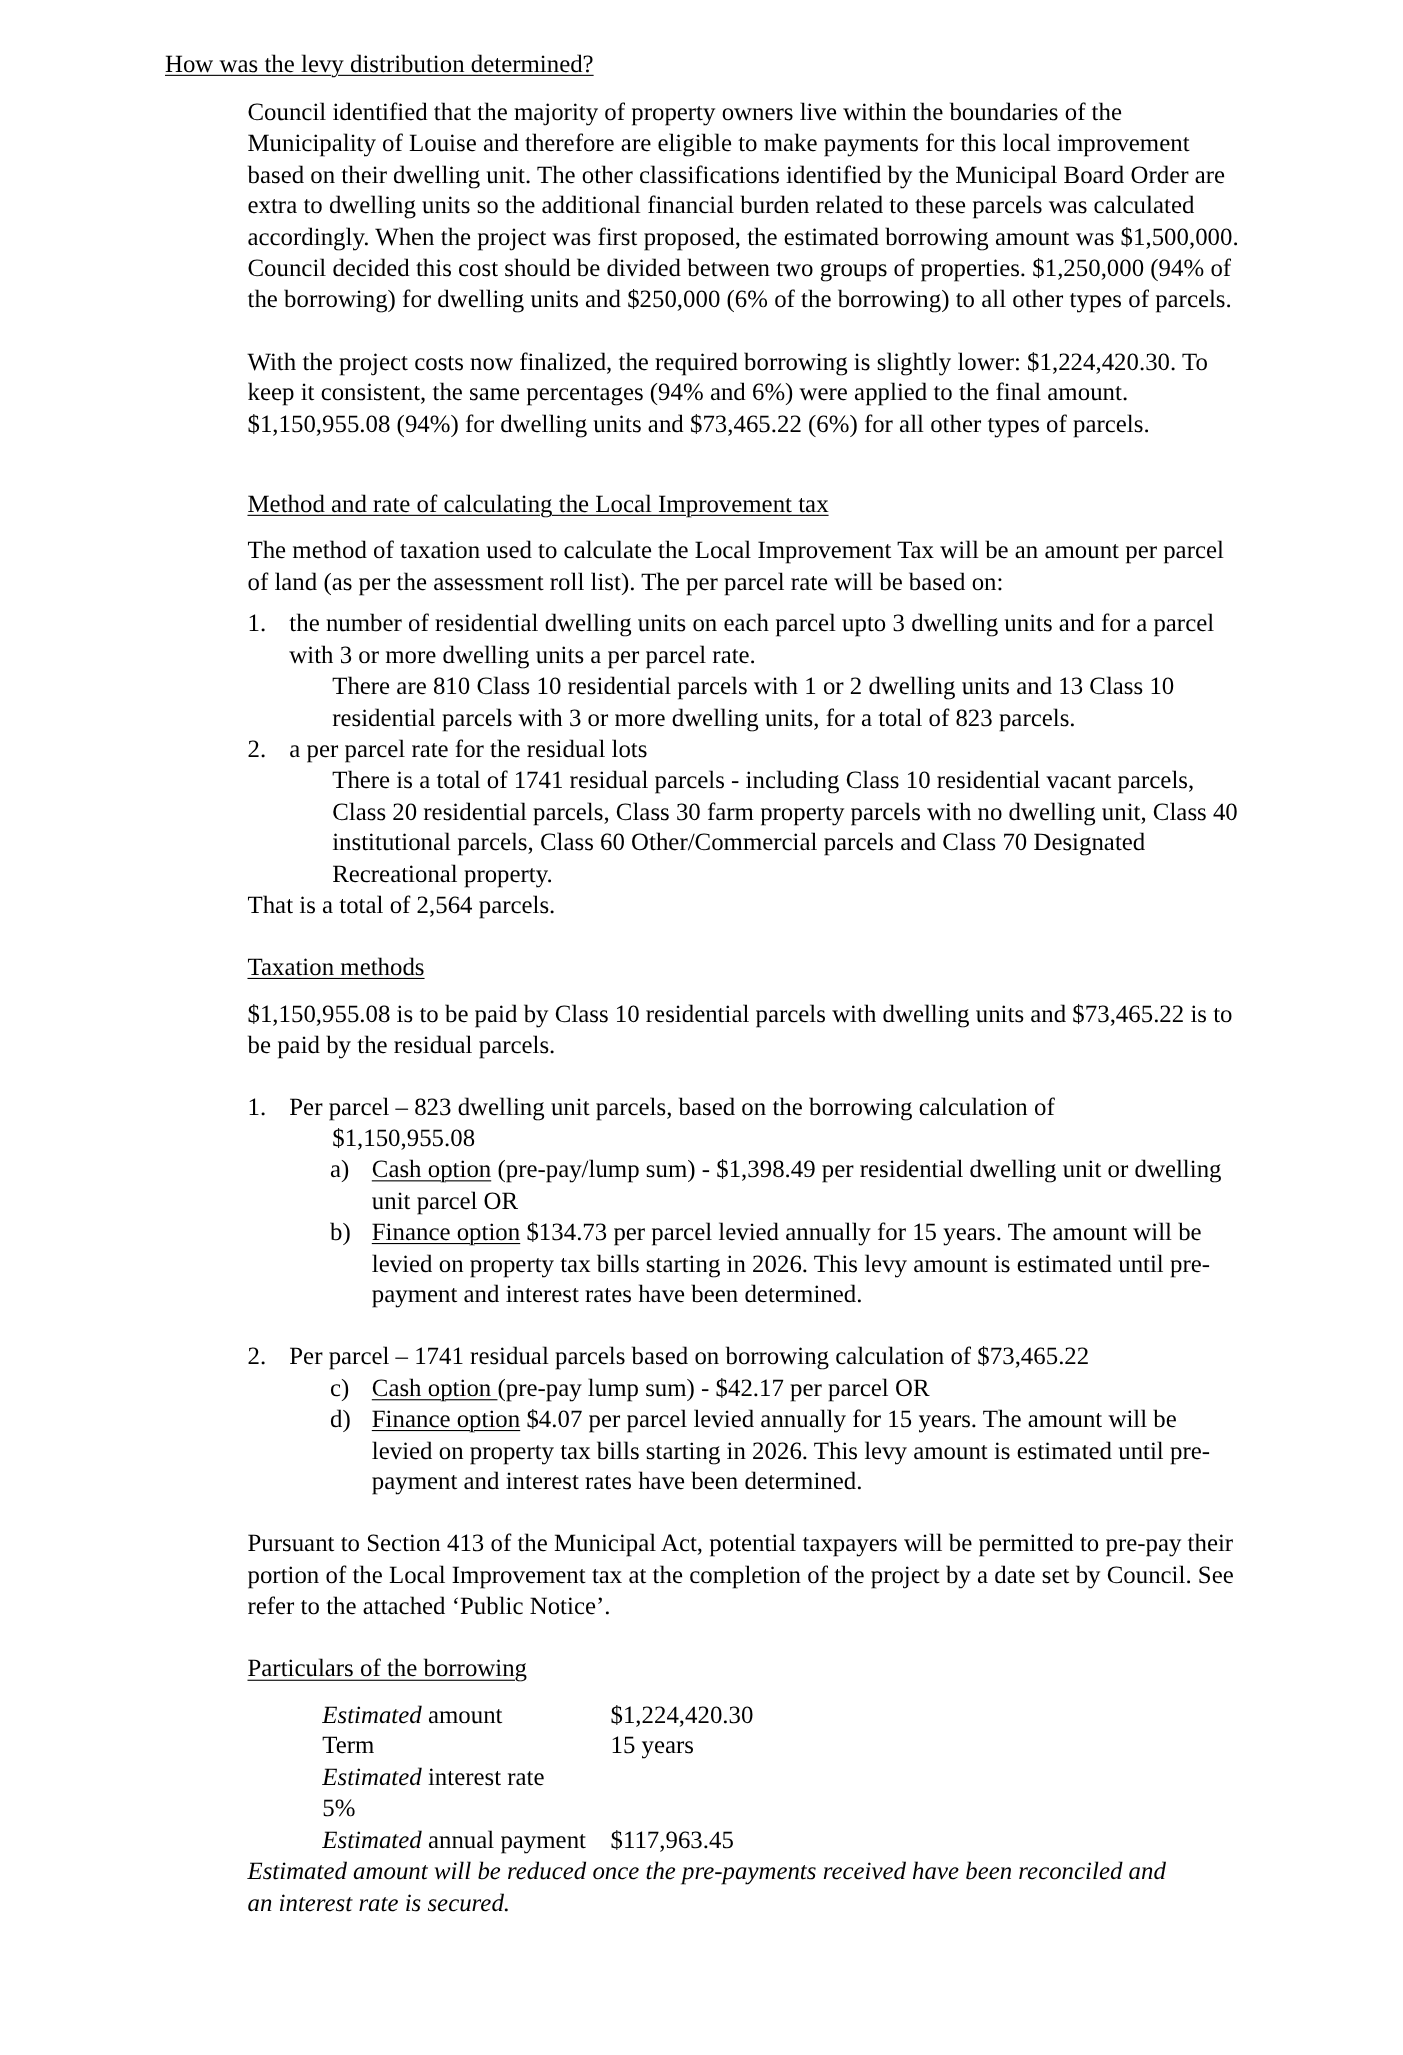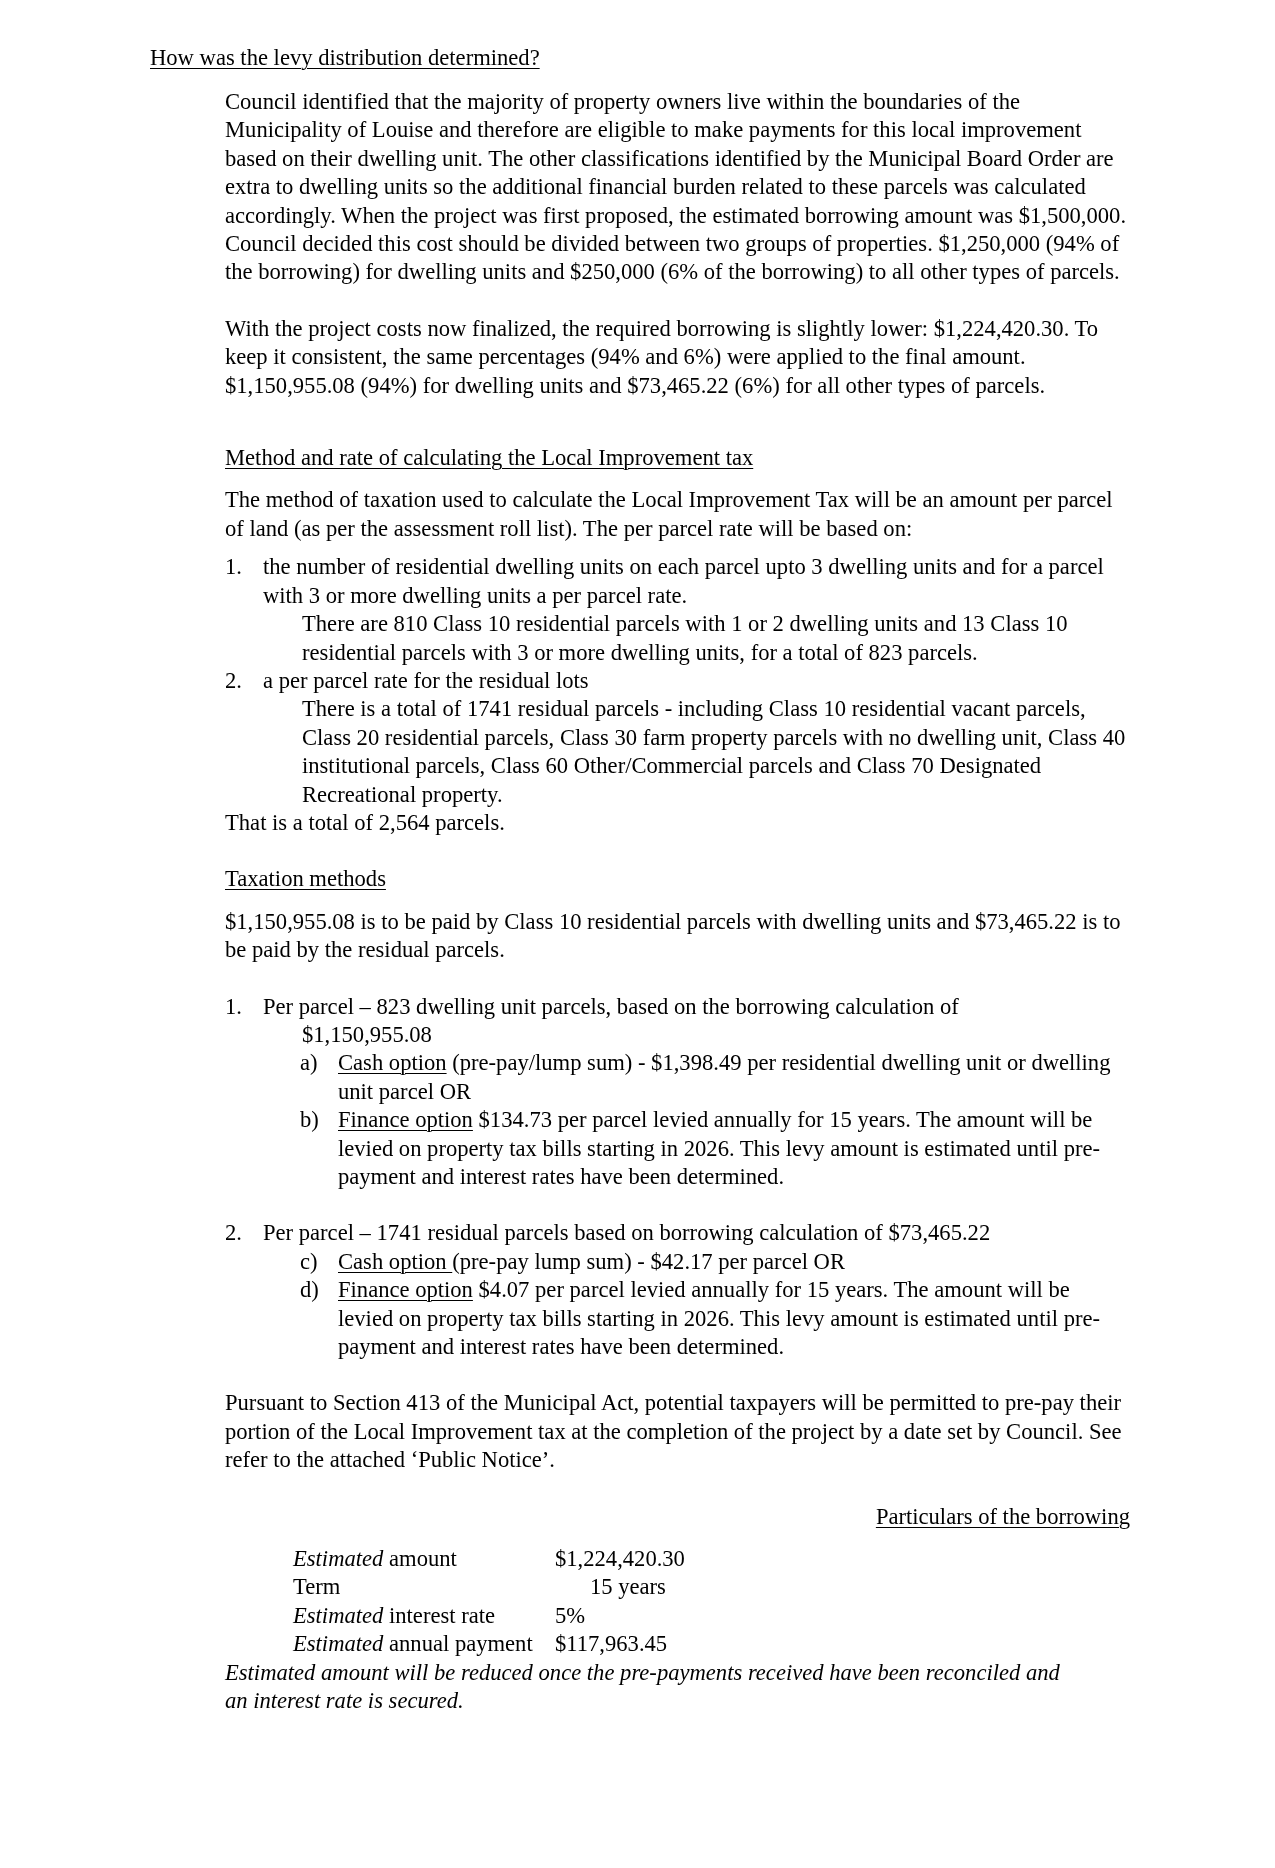--- a/index.html
+++ b/index.html
@@ -70,32 +70,32 @@
       <span class="u">Cash option </span><span>(pre-pay lump sum) - $42.17 per parcel OR</span>
     </div>
     <div class="sub2">
       <span class="num">d)</span>
       <span class="u">Finance option</span><span> $4.07 per parcel levied annually for 15 years.  The amount will be levied on property tax bills starting in 2026. This levy amount is estimated until pre-payment and interest rates have been determined.</span>
     </div>
   </div>
 
   <p class="p" style="margin-top:28px;">Pursuant to Section 413 of the Municipal Act, potential taxpayers will be permitted to pre-pay their portion of the Local Improvement tax at the completion of the project by a date set by Council. See refer to the attached ‘Public Notice’.</p>
 
-  <p class="p u" style="margin-top:28px;text-align:right;">Particulars of the borrowing</p>
+  <p class="p u" style="margin-top:28px;">Particulars of the borrowing</p>
 
   <div style="margin-top:14px; padding-left:68px;">
     <div style="display:flex;">
       <div style="width:262px;"><span class="i">Estimated</span><span> amount</span></div>
       <div>$1,224,420.30</div>
     </div>
-    <div style="display:flex;gap:35px;">
+    <div style="display:flex;">
       <div style="width:262px;"><span class="i"></span><span>Term</span></div>
       <div>15 years</div>
     </div>
-    <div style="display:flex;">
+    <div style="display:flex;flex-direction:column;">
       <div style="width:262px;"><span class="i">Estimated</span><span> interest rate</span></div>
       <div>5%</div>
     </div>
     <div style="display:flex;">
       <div style="width:262px;"><span class="i">Estimated</span><span> annual payment</span></div>
       <div>$117,963.45</div>
     </div>
   </div>
 
   <p class="p i" style="width:860px;">Estimated amount will be reduced once the pre-payments received have been reconciled and an interest rate is secured.</p>

